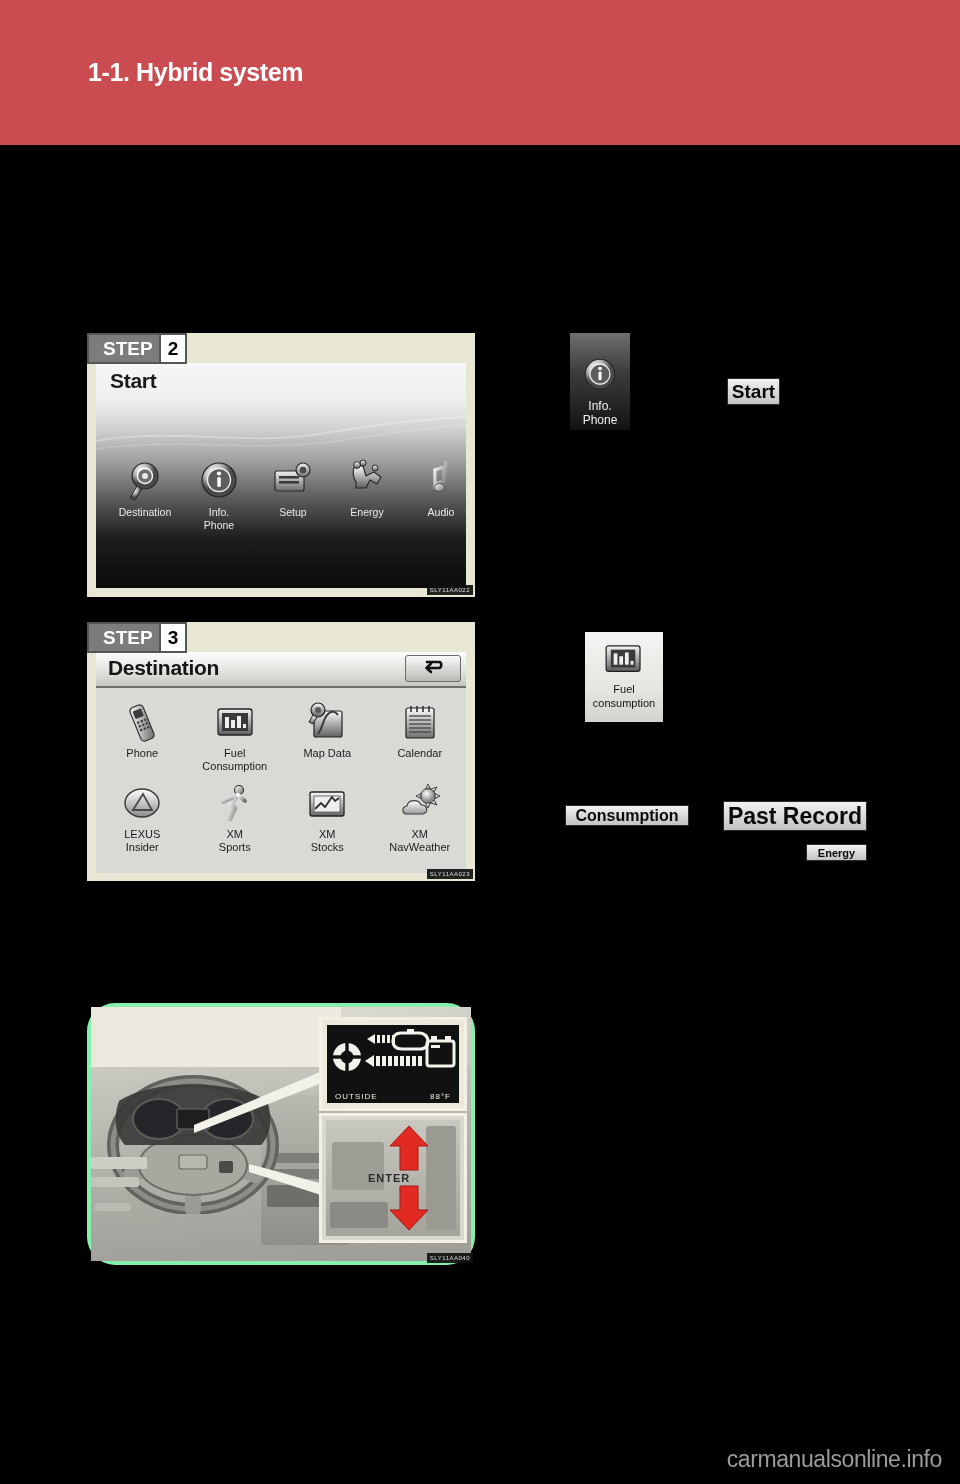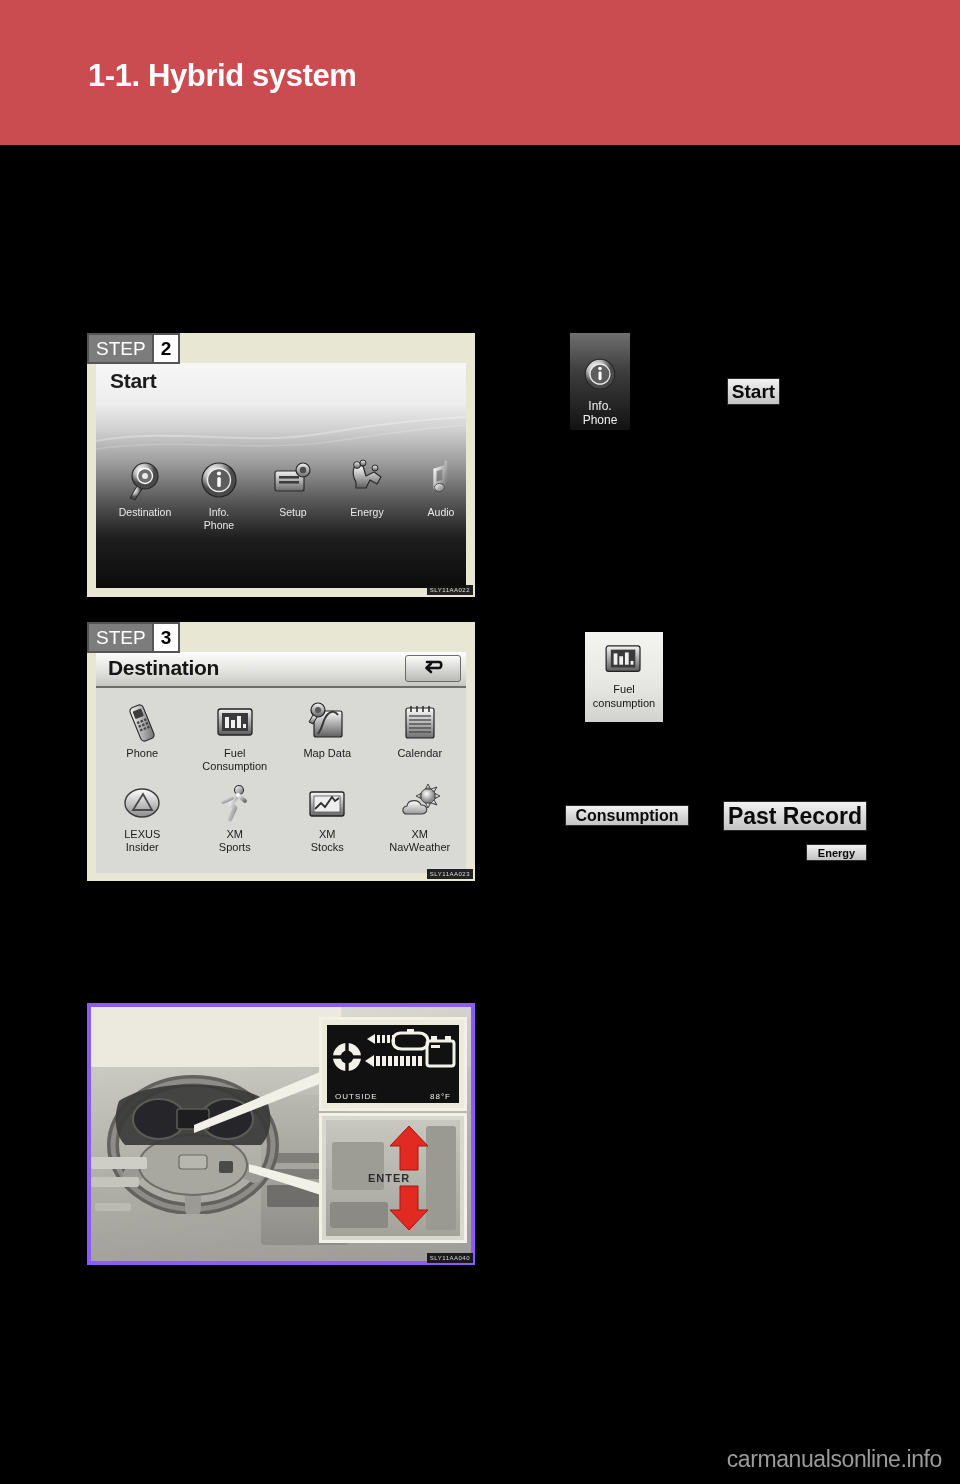--- a/index.html
+++ b/index.html
@@ -1,31 +1,31 @@
 <!DOCTYPE html>
 <html><head>
 <meta charset="utf-8">
 <style>
   html,body{margin:0;padding:0;background:#000;}
   body{width:960px;height:1484px;position:relative;overflow:hidden;
        font-family:"Liberation Sans", sans-serif;}
 
   
   .header{position:absolute;left:0;top:0;width:960px;height:145px;background:#cb4c50;}
-  .header-title{position:absolute;left:88px;top:58px;color:#fff;font-size:31px;
+  .header-title{position:absolute;left:88px;top:58px;color:#fff;font-size:25px;
                 font-weight:bold;letter-spacing:-0.4px;}
 
   
   .page{position:absolute;left:0;top:145px;width:960px;height:1339px;background:#000;}
 
   
   .panel{position:absolute;background:#e8e7d4;}
   .step-badge{position:absolute;left:0;top:0;height:27px;border:2px solid #555;
               background:#7c7c7c;display:flex;align-items:stretch;z-index:5;}
-  .step-badge .word{color:#fff;font-size:19px;font-weight:normal;padding:0 6px 0 7px;
+  .step-badge .word{color:#fff;font-size:19px;font-weight:bold;padding:0 6px 0 14px;
        display:flex;align-items:center;letter-spacing:0px;line-height:1;}
   .step-badge .num{background:#fff;color:#000;font-size:19px;font-weight:bold;
        padding:0 7px;display:flex;align-items:center;border-left:2px solid #555;line-height:1;}
 
   .nav-screen{position:absolute;overflow:hidden;}
   .code-tag{position:absolute;right:2px;bottom:2px;background:#111;color:#ddd;
             font-size:6px;letter-spacing:.5px;padding:2px 3px;
             font-family:"Liberation Sans", sans-serif;opacity:.92;}
 
   
@@ -48,21 +48,21 @@
                    color:#161616;letter-spacing:-.3px;}
   .back-btn{position:absolute;right:5px;top:3px;width:54px;height:25px;border-radius:3px;
             background:linear-gradient(180deg,#fafafa,#b9b9b5);border:1px solid #6b6b68;
             display:flex;align-items:center;justify-content:center;}
   .info-grid{position:absolute;left:0;top:40px;width:100%;}
   .info-rowr{display:flex;justify-content:space-around;align-items:flex-start;margin-top:8px;}
   .info-item{width:84px;text-align:center;color:#1b1b1b;font-size:11px;line-height:13px;}
   .info-item .glyph{display:block;height:46px;margin-bottom:1px;}
 
   
-  .photo{position:absolute;background:#8b5cf6;}
+  .photo{position:absolute;background:#86efac;border-radius:28px;}
   .photo-inner{position:absolute;left:4px;top:4px;right:4px;bottom:4px;overflow:hidden;
                background:linear-gradient(160deg,#e7e6dd 0%,#d6d5cc 32%,#bfbfb8 62%,#a9a9a3 100%);}
   .mid-card{position:absolute;background:#eceadb;border:3px solid #f3f1e6;}
   .mid-screen{position:absolute;left:5px;top:5px;right:5px;bottom:5px;background:#111;}
   .mid-text{position:absolute;left:0;bottom:2px;width:100%;display:flex;
             justify-content:space-between;padding:0 8px;box-sizing:border-box;
             color:#efefe6;font-size:8px;letter-spacing:1px;}
   .sw-card{position:absolute;background:#d9d8ce;border:3px solid #f3f1e6;}
   .enter-lbl{position:absolute;color:#2c2c2c;font-size:11px;font-weight:bold;letter-spacing:1px;}
 

